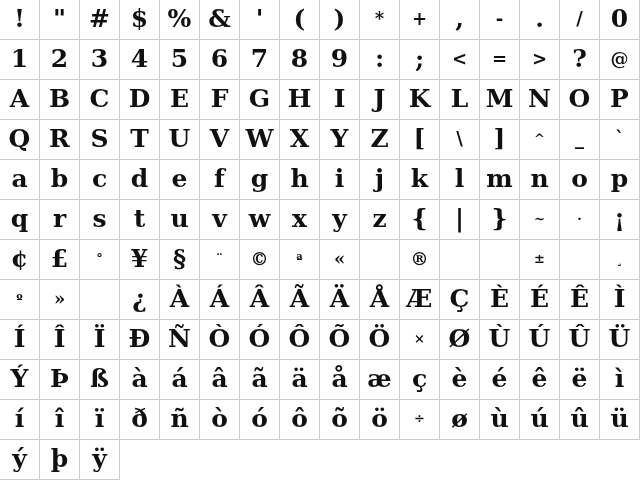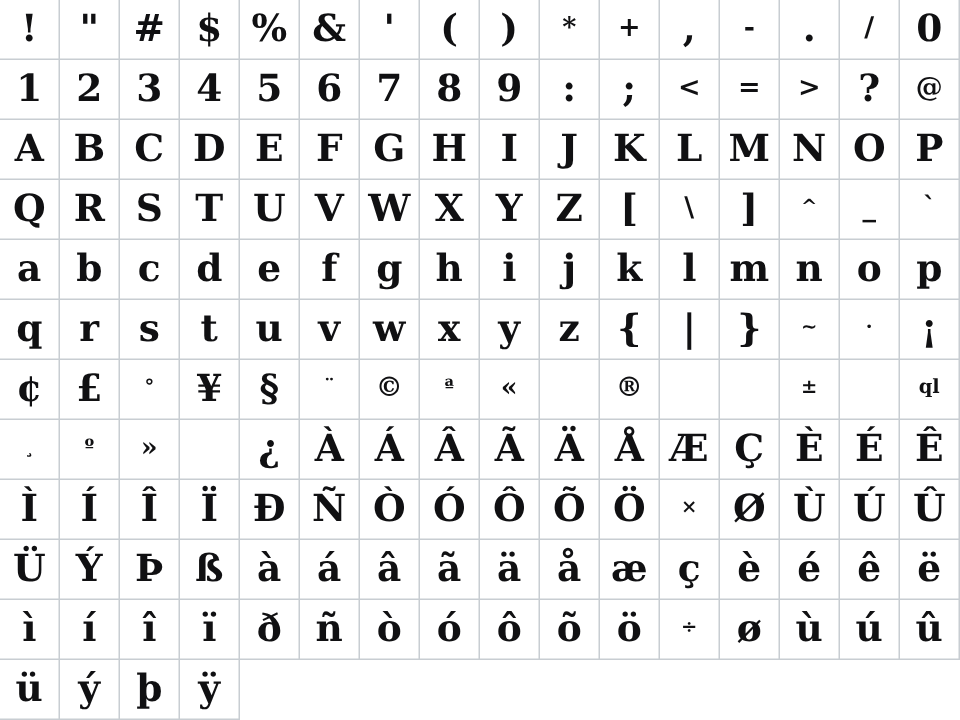--- a/index.html
+++ b/index.html
@@ -390,23 +390,20 @@
     <div class="glyph-cell empty">
       <span class="glyph"></span>
     </div>
     <div class="glyph-cell">
       <span class="glyph tiny">±</span>
     </div>
     <div class="glyph-cell empty">
       <span class="glyph"></span>
     </div>
     <div class="glyph-cell">
-      <span class="glyph tiny">ql</span>
-    </div>
-    <div class="glyph-cell">
       <span class="glyph tiny">¸</span>
     </div>
     <div class="glyph-cell">
       <span class="glyph tiny">º</span>
     </div>
     <div class="glyph-cell">
       <span class="glyph small">»</span>
     </div>
     <div class="glyph-cell empty">
       <span class="glyph"></span>

